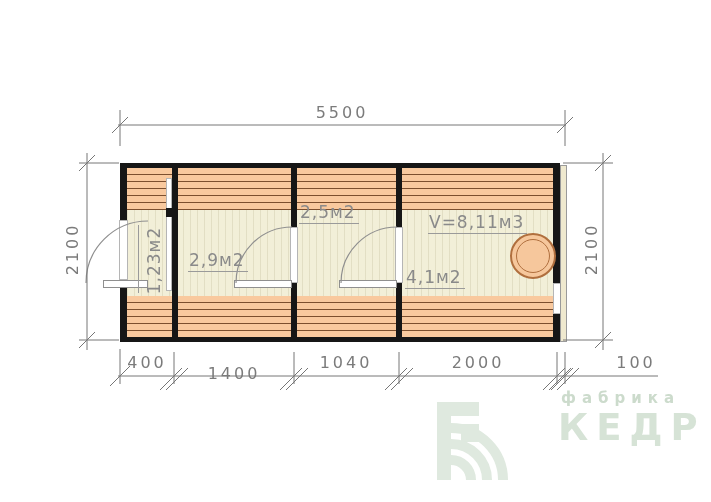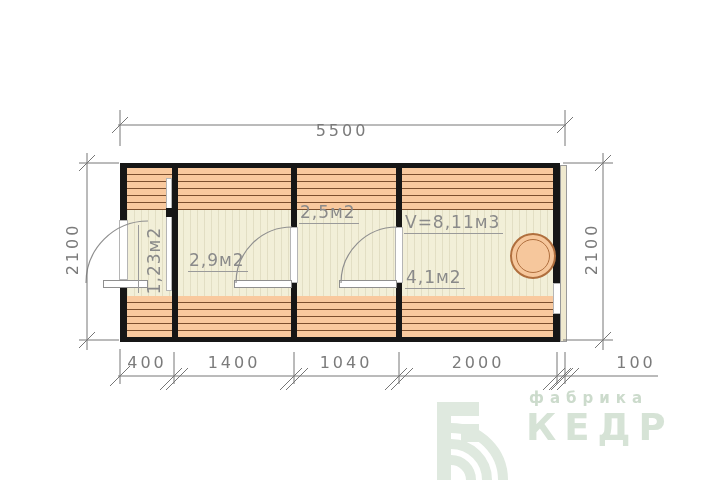--- a/index.html
+++ b/index.html
@@ -22,21 +22,21 @@
   .stove-inner{left:516px;top:239px;width:34px;height:34px;border-radius:50%;border:1px solid #b06f3e;box-sizing:border-box;z-index:4;}
   
   .dimtxt{color:#7b7b7b;font-size:16px;letter-spacing:3px;white-space:nowrap;z-index:6;}
   .dimtxt.c{text-align:center;}
   .vtext{transform:rotate(-90deg);transform-origin:center;text-align:center;}
   .roomlbl{color:#8a8a8a;font-size:17px;letter-spacing:1px;white-space:nowrap;
            border-bottom:1px solid #9a9a9a;padding:0 3px 1px 1px;z-index:6;}
   .roomlbl.v{border-bottom:none;}
   .vline{width:1px;background:#9a9a9a;z-index:6;}
   svg.overlay{position:absolute;left:0;top:0;z-index:5;pointer-events:none;}
-  .logotxt{color:#d4e2d4;font-weight:bold;white-space:nowrap;z-index:1;}
+  .logotxt{color:#d4e2d4;font-weight:bold;white-space:nowrap;z-index:1;margin-left:32px;}
   .tagline{font-size:15px;letter-spacing:6px;color:#ccdbcc;}
   .big{font-size:37px;letter-spacing:8px;color:#d6e3d6;}
 </style>
 </head>
 <body>
 
 <div id="stage">
 
   <svg class="overlay" width="711" height="502" style="z-index:1">
     <g fill="#dfe9df" stroke="none">
@@ -117,29 +117,29 @@
         <path d="M286 390 L308 368"></path>
       <path d="M385 390 L407 368"></path>
         <path d="M391 390 L413 368"></path>
       <path d="M543 390 L565 368"></path>
         <path d="M549 390 L571 368"></path>
       <path d="M551 390 L573 368"></path>
         <path d="M557 390 L579 368"></path>
     </g>
   </svg>
 
-  <div class="abs dimtxt c" style="left:307px;top:121px;width:70px;">5500</div>
+  <div class="abs dimtxt c" style="left:307px;top:103px;width:70px;">5500</div>
   <div class="abs dimtxt vtext" style="left:32px;top:241px;width:78px;height:16px;">2100</div>
   <div class="abs dimtxt vtext" style="left:551px;top:241px;width:78px;height:16px;">2100</div>
   <div class="abs dimtxt c" style="left:117px;top:353px;width:60px;">400</div>
-  <div class="abs dimtxt c" style="left:204px;top:353px;width:60px;">1400</div>
+  <div class="abs dimtxt c" style="left:204px;top:364px;width:60px;">1400</div>
   <div class="abs dimtxt c" style="left:316px;top:353px;width:60px;">1040</div>
   <div class="abs dimtxt c" style="left:448px;top:353px;width:60px;">2000</div>
   <div class="abs dimtxt c" style="left:606px;top:353px;width:60px;">100</div>
 
   <div class="abs roomlbl v vtext" style="left:112px;top:250px;width:78px;height:18px;">1,23м2</div>
   <div class="abs vline" style="left:138px;top:225px;height:68px;"></div>
   <div class="abs roomlbl" style="left:188px;top:214px;margin-top:36px;">2,9м2</div>
   <div class="abs roomlbl" style="left:299px;top:202px;">2,5м2</div>
-  <div class="abs roomlbl" style="left:404px;top:212px;">V=8,11м3</div>
+  <div class="abs roomlbl" style="left:428px;top:212px;">V=8,11м3</div>
   <div class="abs roomlbl" style="left:405px;top:267px;">4,1м2</div>
 
 </div>
 
 </body></html>

